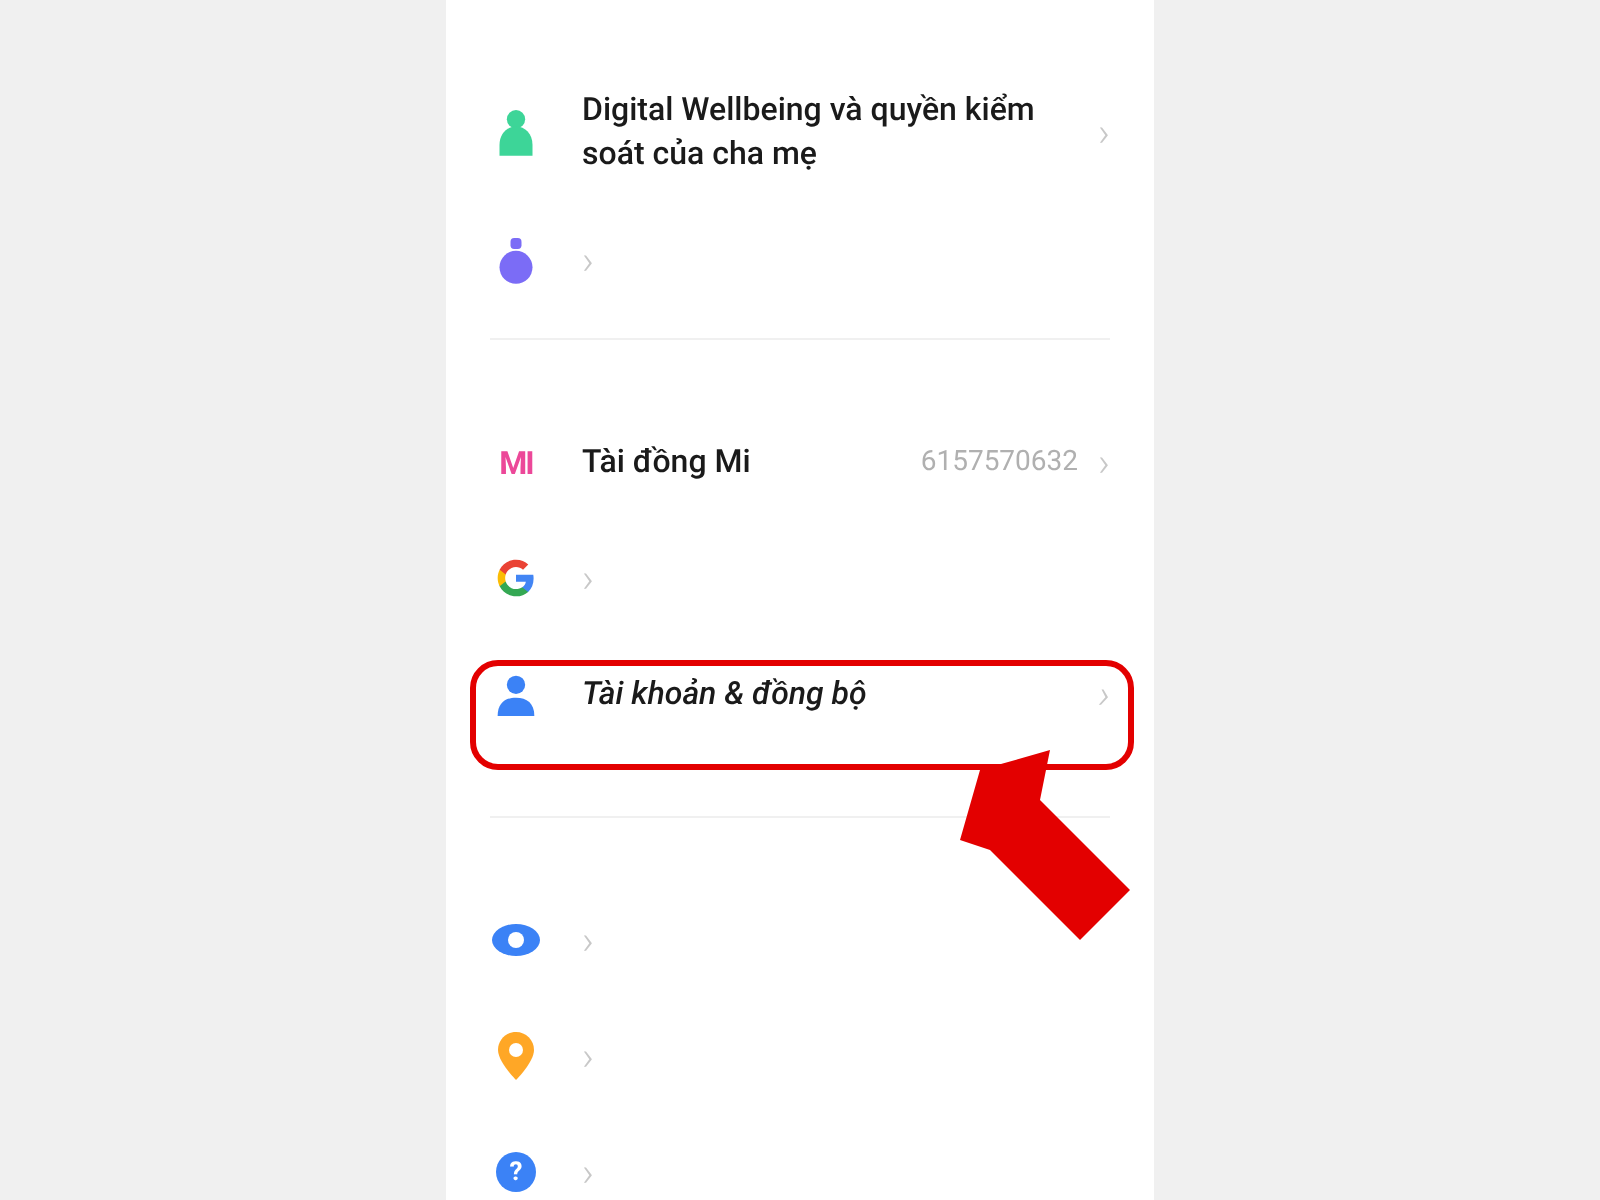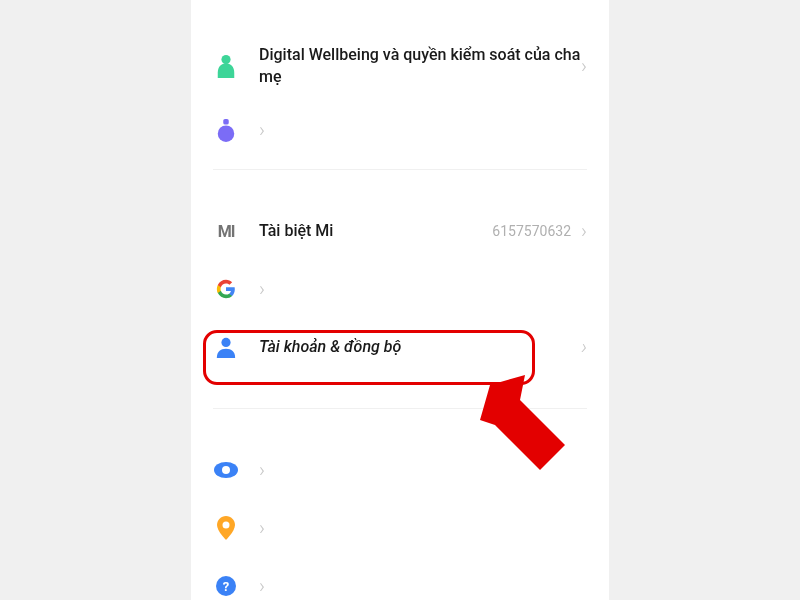--- a/index.html
+++ b/index.html
@@ -7,21 +7,21 @@
       font-family: -apple-system, BlinkMacSystemFont, 'Segoe UI', Roboto, sans-serif;
       background: #f0f0f0;
       width: 800px;
       height: 600px;
       display: flex;
       justify-content: center;
       align-items: flex-start;
       position: relative;
     }
     .phone-screen {
-      width: 418px;
+      width: 354px;
       height: 600px;
       background: #ffffff;
       overflow: hidden;
       position: relative;
     }
     .settings-list {
       padding: 30px 0 0 0;
     }
     .settings-item {
       display: flex;
@@ -73,21 +73,21 @@
       pointer-events: none;
     }
     
     .wellbeing-icon {
       position: relative;
     }
     .wellbeing-icon svg { width: 22px; height: 24px; }
     .potion-icon svg { width: 22px; height: 24px; }
     .mi-icon {
       font-weight: bold;
-      color: #737373;
+      color: #ec4899;
       font-size: 16px;
       letter-spacing: -1px;
     }
     .person-icon svg { width: 22px; height: 22px; }
     .eye-icon svg { width: 24px; height: 16px; }
     .location-icon svg { width: 18px; height: 24px; }
     .help-icon {
       width: 20px;
       height: 20px;
       border-radius: 50%;
@@ -130,21 +130,21 @@
       <div class="chevron">›</div>
     </div>
 
     <div class="divider"></div>
     <div class="section-gap"></div>
 
     <div class="settings-item">
       <div class="item-icon">
         <span class="mi-icon">MI</span>
       </div>
-      <div class="item-label">Tài biệt Mi</div>
+      <div class="item-label">Tài đồng Mi</div>
       <div class="item-value">6157570632</div>
       <div class="chevron">›</div>
     </div>
 
     <div class="settings-item">
       <div class="item-icon">
         <svg width="20" height="20" viewBox="0 0 24 24">
             <path fill="#4285F4" d="M22.56 12.25c0-.78-.07-1.53-.2-2.25H12v4.26h5.92c-.26 1.37-1.04 2.53-2.21 3.31v2.77h3.57c2.08-1.92 3.28-4.74 3.28-8.09z"></path>
             <path fill="#34A853" d="M12 23c2.97 0 5.46-.98 7.28-2.66l-3.57-2.77c-.98.66-2.23 1.06-3.71 1.06-2.86 0-5.29-1.93-6.16-4.53H2.18v2.84C3.99 20.53 7.7 23 12 23z"></path>
             <path fill="#FBBC05" d="M5.84 14.09c-.22-.66-.35-1.36-.35-2.09s.13-1.43.35-2.09V7.07H2.18C1.43 8.55 1 10.22 1 12s.43 3.45 1.18 4.93l2.85-2.22.81-.62z"></path>

